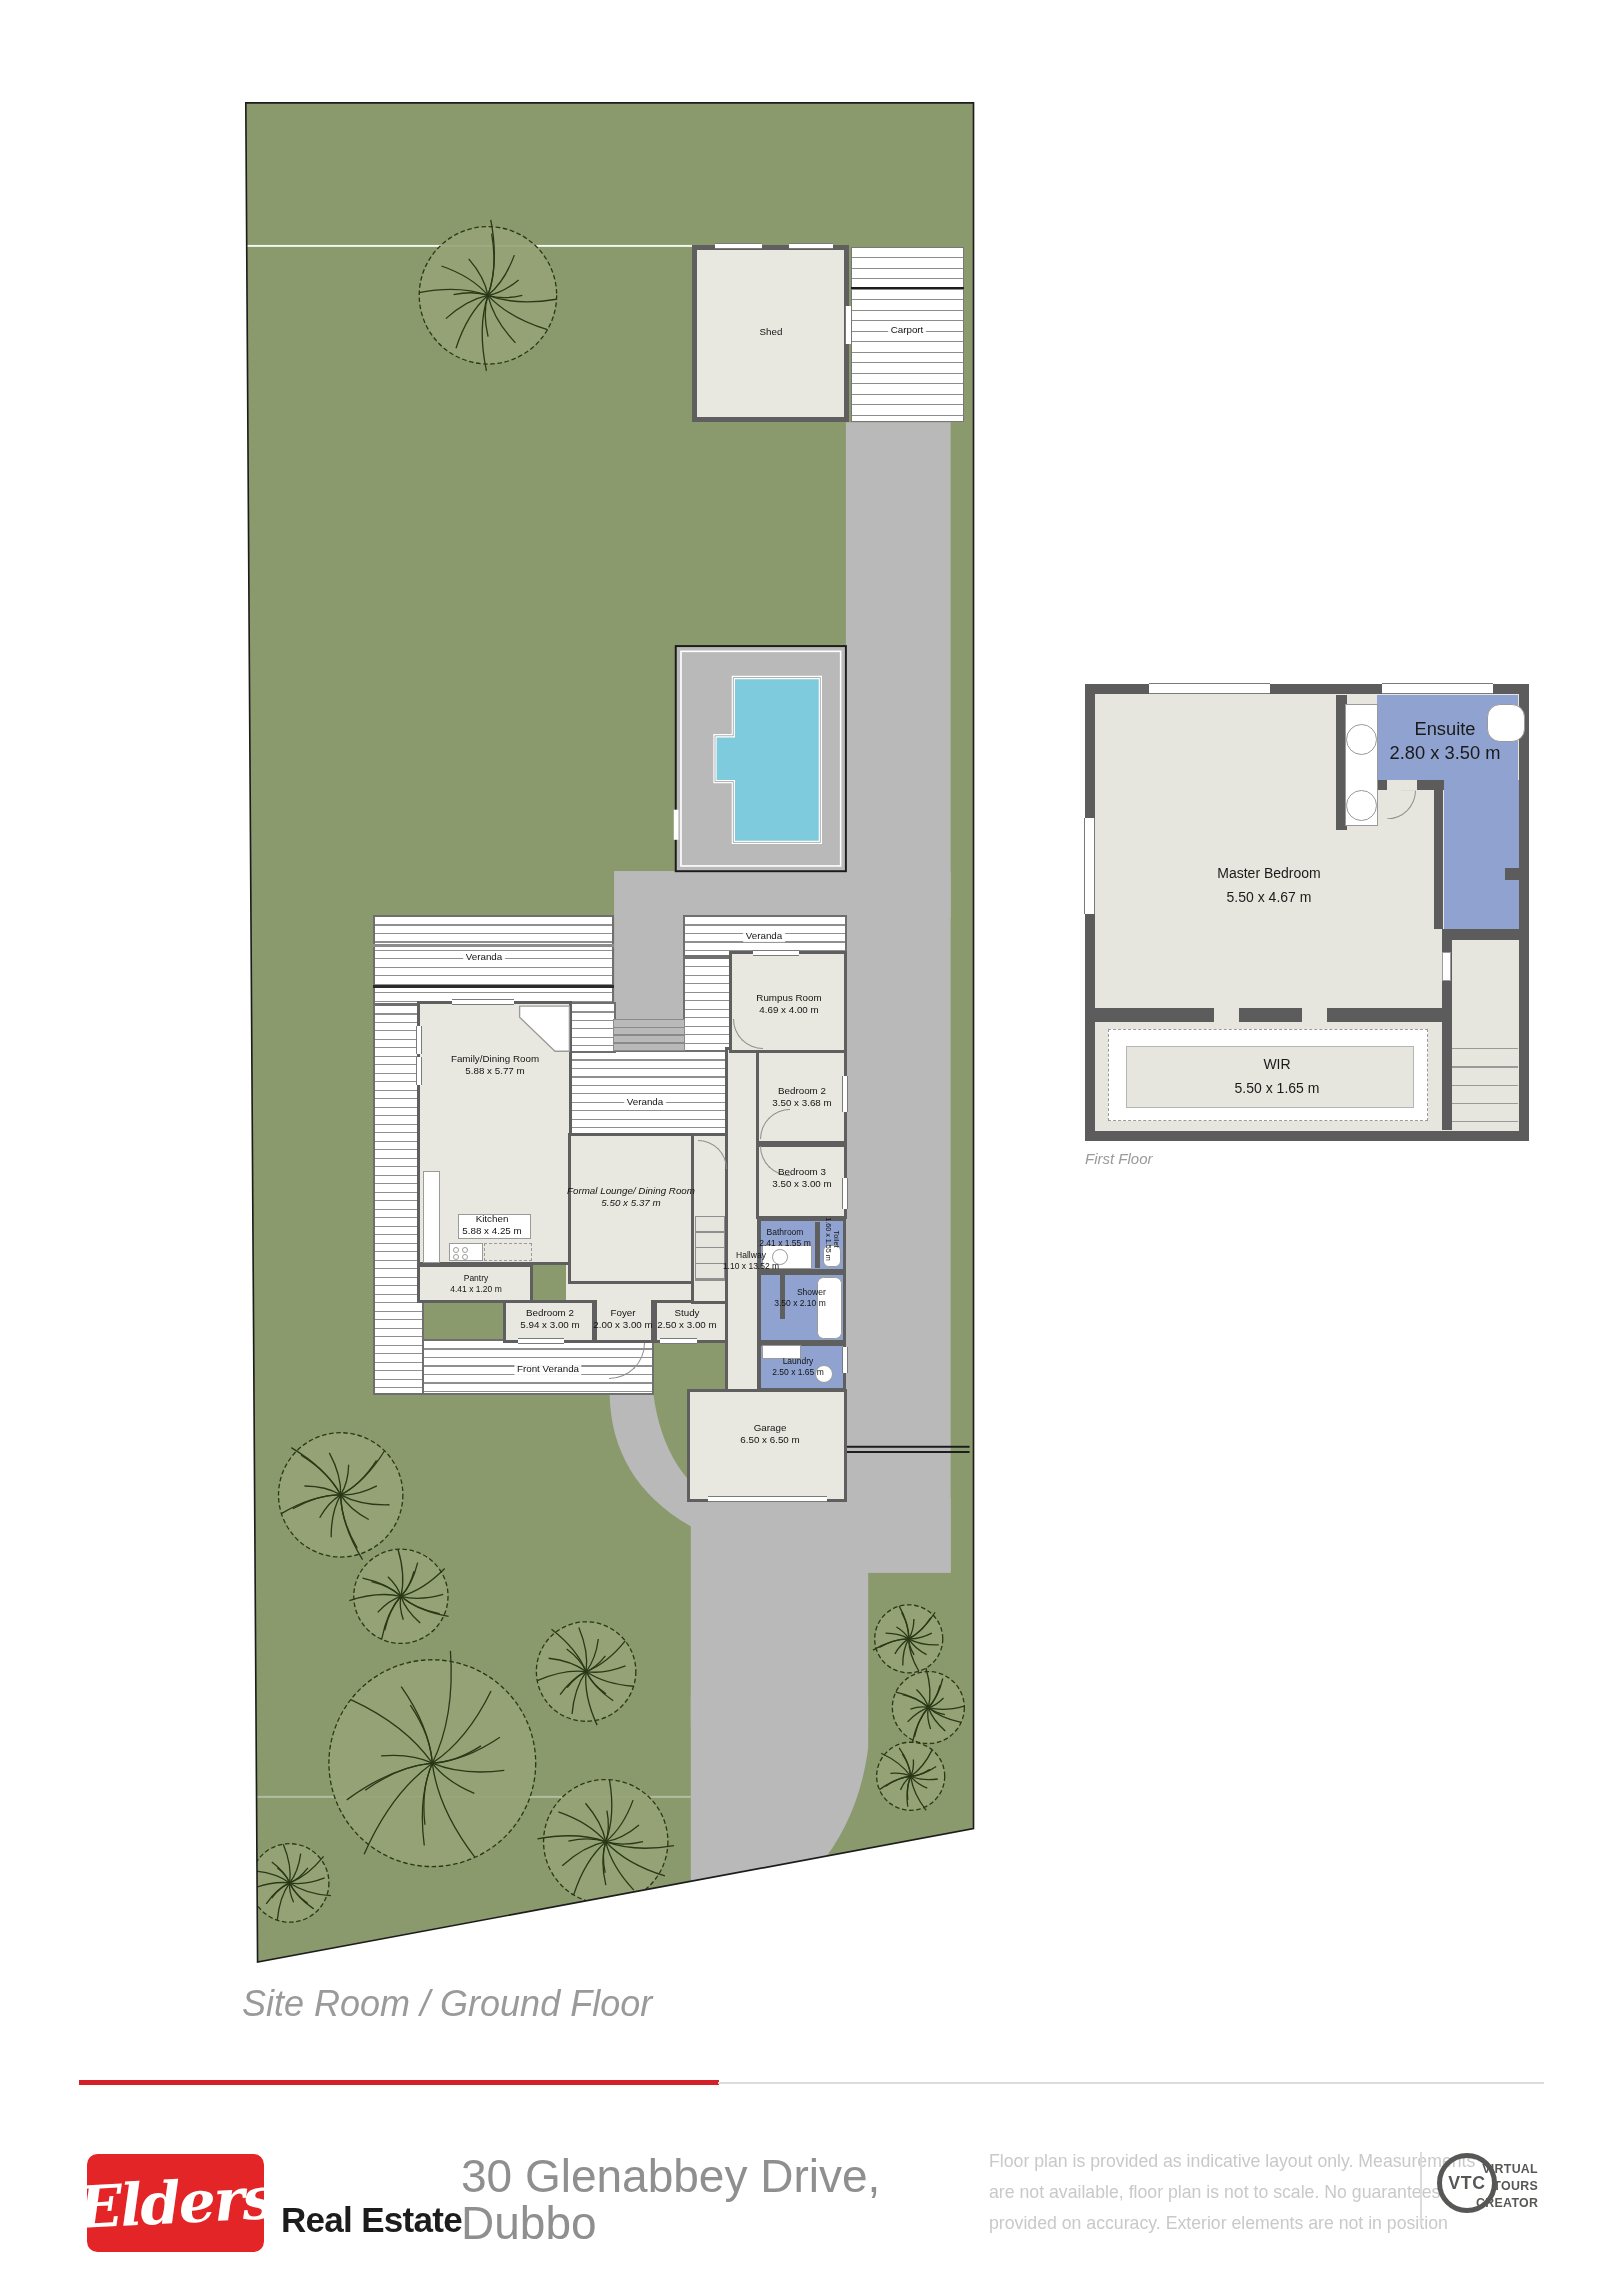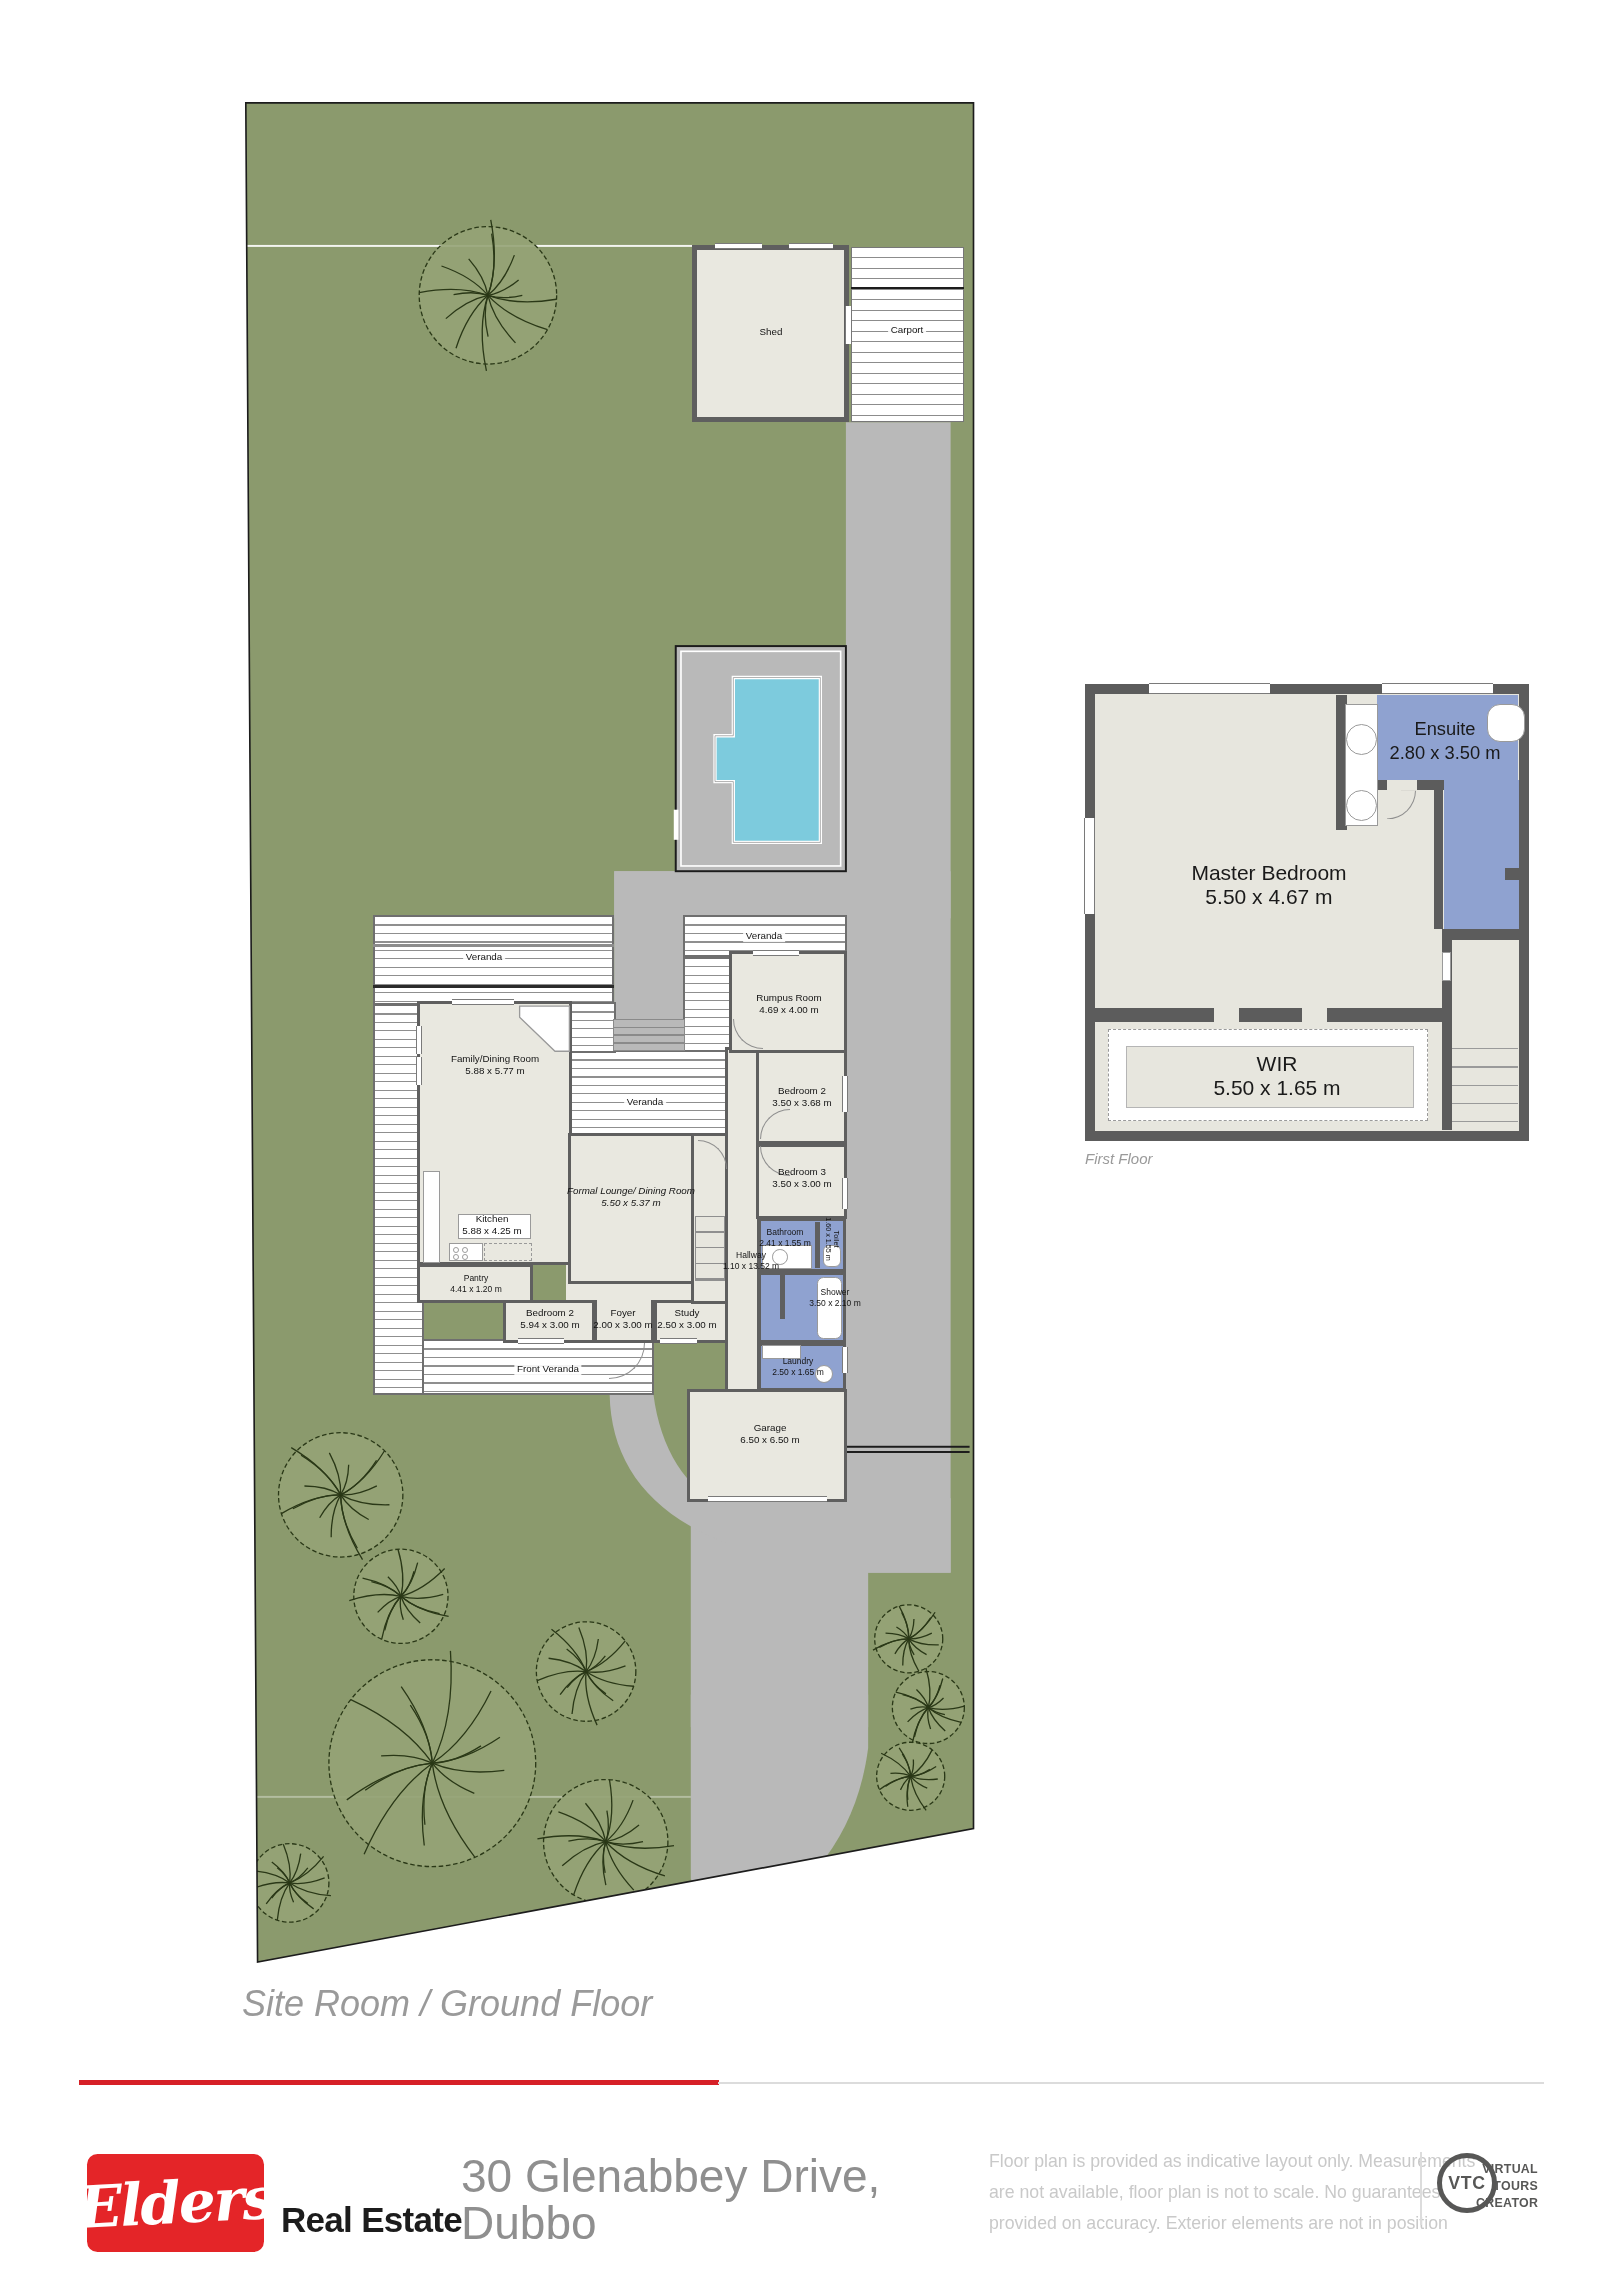--- a/index.html
+++ b/index.html
@@ -22,21 +22,21 @@
         border-bottom-left-radius:100%;box-sizing:border-box;background:transparent;}
   .stairs{position:absolute;background:repeating-linear-gradient(to bottom,#e7e6de 0 14.4px,#8f8f8f 14.4px 15.7px);
           box-sizing:border-box;}
   .lbl{position:absolute;transform:translate(-50%,-50%);text-align:center;color:#141414;
        font-size:9.8px;line-height:11.8px;z-index:40;}
   .lbl span{display:block;white-space:nowrap;}
   .lbl.sm{font-size:8.5px;line-height:10.5px;}
   .lbl.chip span{background:rgba(255,255,255,0.9);padding:0 2.6px;display:inline-block;}
   .lbl.rot{transform:translate(-50%,-50%) rotate(90deg);font-size:7.2px;line-height:7.9px;}
   .ff-lbl{position:absolute;transform:translate(-50%,-50%);text-align:center;color:#1a1a1a;
-          font-size:21px;line-height:24px;z-index:40;}
+          font-size:14px;line-height:24px;z-index:40;}
   .ff-lbl span{display:block;white-space:nowrap;}
   .caption{position:absolute;font-style:italic;color:#9a9a9a;}
   
   .footer-line-red{position:absolute;background:#d62027;}
   .footer-line-gray{position:absolute;background:#dcdcdc;}
   .elders-logo{position:absolute;background:#e42528;border-radius:10.5px;display:flex;
                align-items:center;justify-content:center;}
   .elders-script{font-family:"DejaVu Serif",serif;font-style:italic;font-weight:bold;
                  color:#ffffff;font-size:58px;transform:rotate(-3deg);letter-spacing:-2px;}
   .realestate{position:absolute;font-weight:bold;color:#1c1c1c;font-size:35px;letter-spacing:-0.7px;}
@@ -425,21 +425,21 @@
       <span>1.10 x 13.52 m</span>
     </div>
   <div class="lbl sm" style="left:785px;top:1237px;">
     <span>Bathroom</span>
       <span>2.41 x 1.55 m</span>
     </div>
   <div class="lbl rot" style="left:832px;top:1239px;">
     <span>Toilet</span>
       <span>1.60 x 1.55 m</span>
     </div>
-  <div class="lbl sm" style="left:835px;top:1297px;">
+  <div class="lbl sm" style="left:800px;top:1297px;text-align:right;">
     <span>Shower</span>
       <span>3.50 x 2.10 m</span>
     </div>
   <div class="lbl sm" style="left:798px;top:1366px;">
     <span>Laundry</span>
       <span>2.50 x 1.65 m</span>
     </div>
   <div class="lbl" style="left:770px;top:1434px;">
     <span>Garage</span>
       <span>6.50 x 6.50 m</span>

